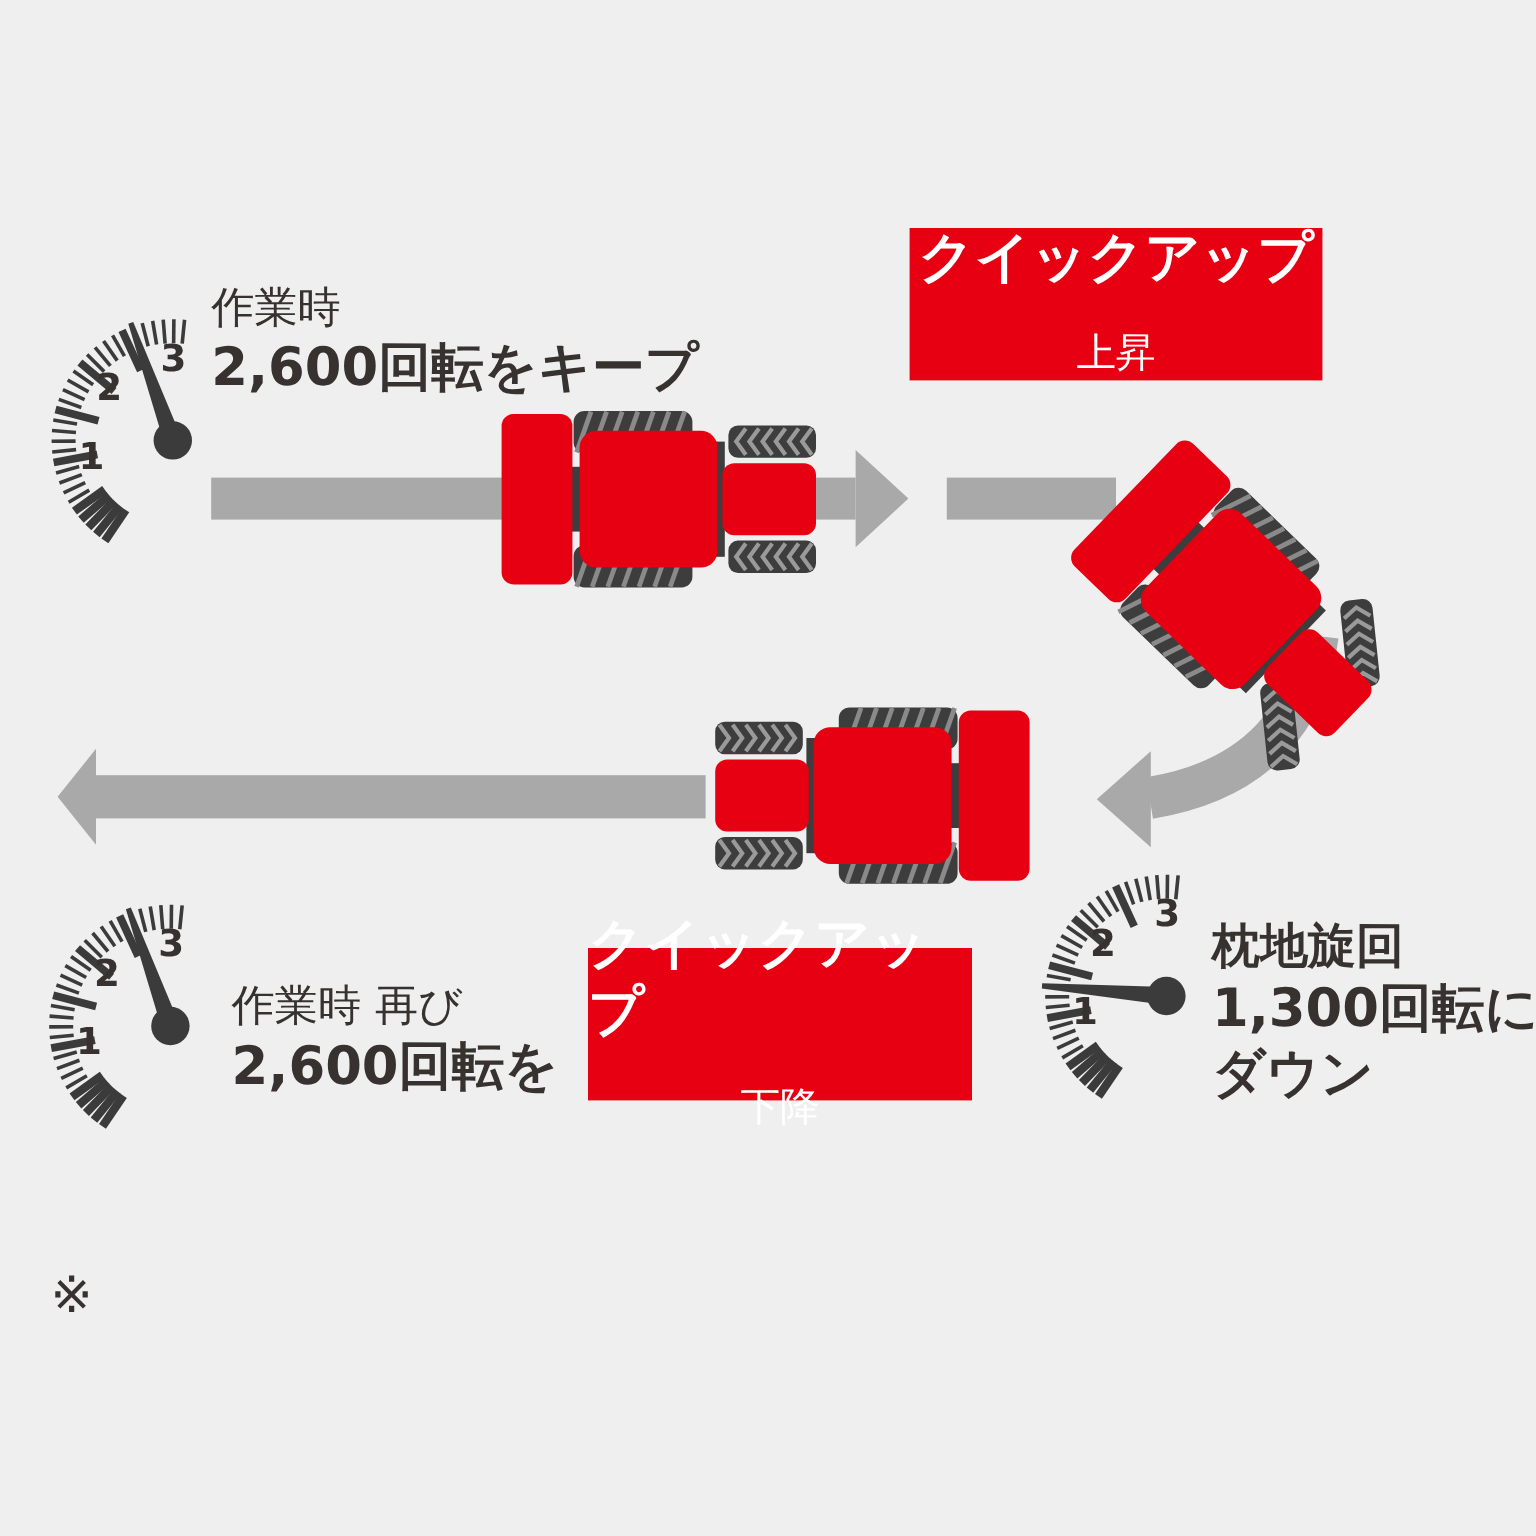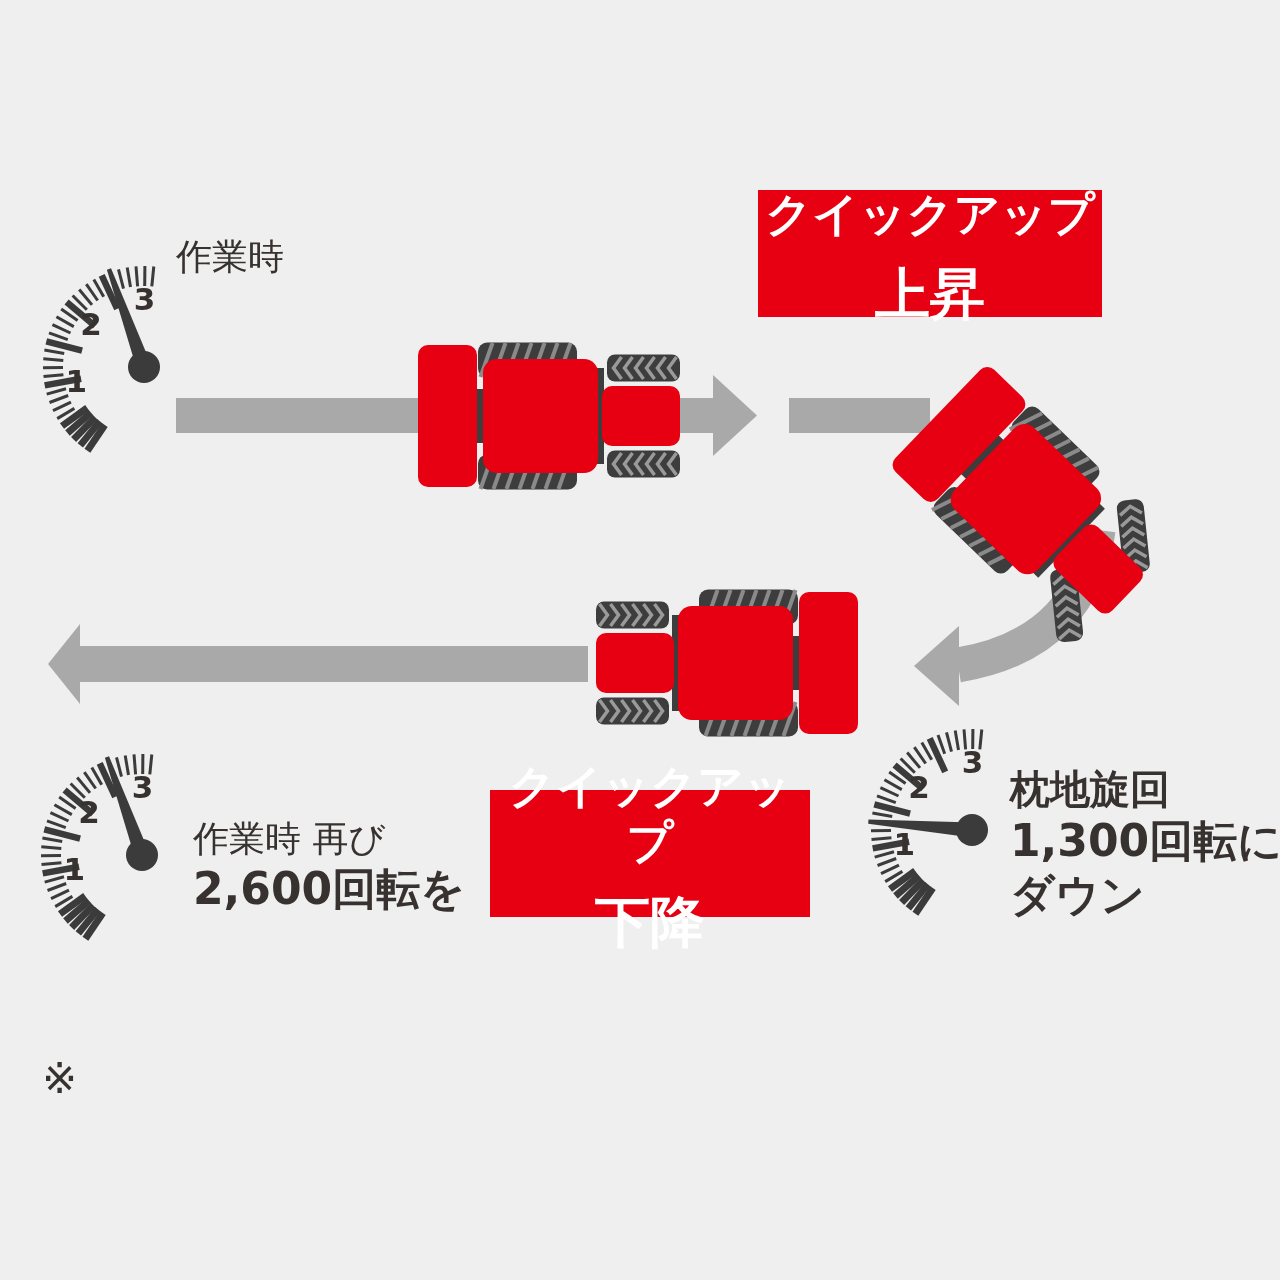--- a/index.html
+++ b/index.html
@@ -4,23 +4,23 @@
 <style>
   html,body{margin:0;padding:0;}
   body{width:1280px;height:1280px;background:#efefef;font-family:"DejaVu Sans","Liberation Sans",sans-serif;}
   .stage{position:relative;width:1280px;height:1280px;background:#efefef;overflow:hidden;}
   .layer{position:absolute;left:0;top:0;width:1280px;height:1280px;}
   .annotation{position:absolute;color:#37322f;white-space:nowrap;}
   .t-small{font-size:36px;font-weight:400;line-height:46px;}
   .t-big{font-size:44px;font-weight:700;line-height:54px;}
   .t-mid{font-size:40px;font-weight:700;line-height:50px;}
   .badge{position:absolute;background:#e60012;color:#ffffff;display:flex;flex-direction:column;
-         align-items:center;justify-content:center;text-align:center;}
+         align-items:center;justify-content:center;text-align:left;}
   .badge .b1{font-size:46px;font-weight:700;line-height:56px;}
-  .badge .b2{font-size:55px;font-weight:700;line-height:56px;margin-top:24px;}
+  .badge .b2{font-size:33px;font-weight:400;line-height:56px;margin-top:24px;}
   .footnote{position:absolute;left:42px;top:1051px;font-size:42px;font-weight:400;
             line-height:55px;color:#37322f;white-space:nowrap;}
   .footnote .fline{display:flex;}
   .footnote .marker{width:56px;flex:0 0 56px;}
   .footnote .indent{padding-left:56px;}
   .gauge-num{font-family:"DejaVu Sans","Liberation Sans",sans-serif;font-size:31px;font-weight:600;fill:#37322f;}
 </style>
 </head>
 <body>
 
@@ -204,20 +204,21 @@
         <text x="904.2" y="843.6" text-anchor="middle" dominant-baseline="central" class="gauge-num">1</text>
         <text x="919.1" y="786.6" text-anchor="middle" dominant-baseline="central" class="gauge-num">2</text>
         <text x="972.6" y="762.0" text-anchor="middle" dominant-baseline="central" class="gauge-num">3</text>
         <polygon points="972.6,822.5 868.5,819.4 868.2,823.8 971.4,837.5" fill="#3b3b3b"></polygon>
         <circle cx="972" cy="830" r="16" fill="#3b3b3b"></circle>
       </g>
   </svg>
 
   <div class="annotation" style="left:176px;top:234px;">
     <div class="t-small">作業時</div>
+    <div class="t-big">2,600回転をキープ</div>
   </div>
 
   <div class="badge" style="left:758px;top:190px;width:344px;height:127px;">
     <div class="b1">クイックアップ</div>
     <div class="b2">上昇</div>
   </div>
 
   <div class="annotation" style="left:193px;top:774px;margin-top:42px;">
     <div class="t-small">作業時 再び</div>
     <div class="t-big">2,600回転を</div>

